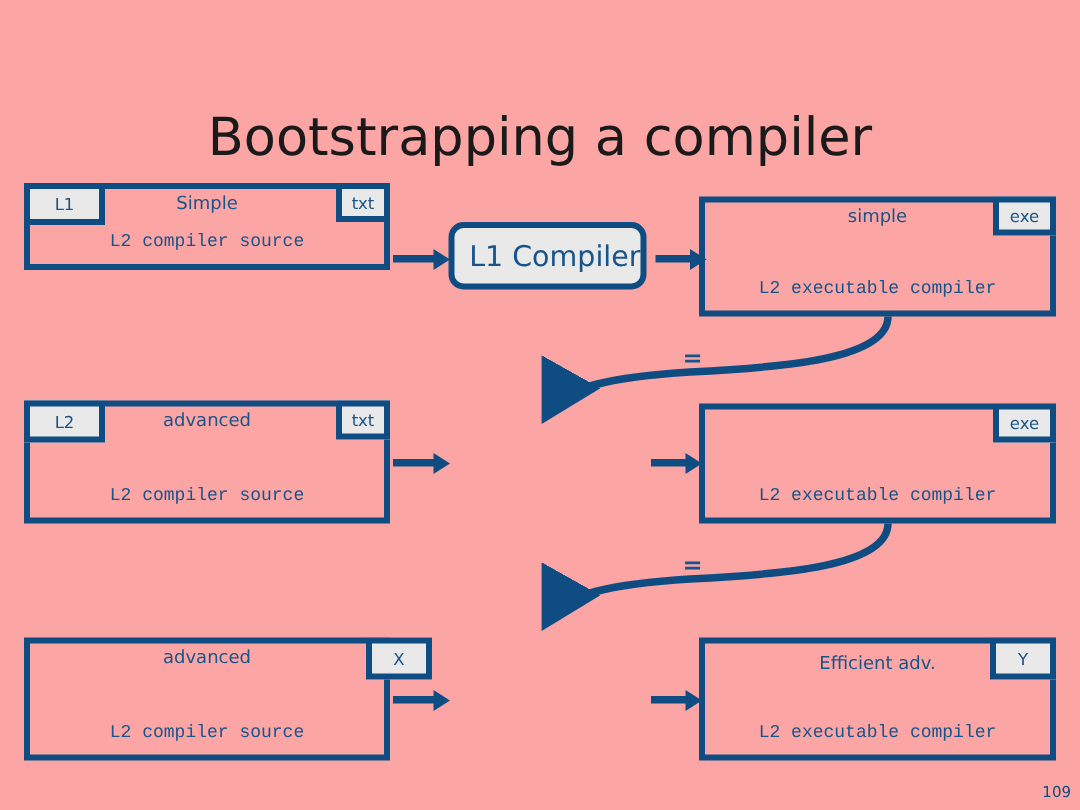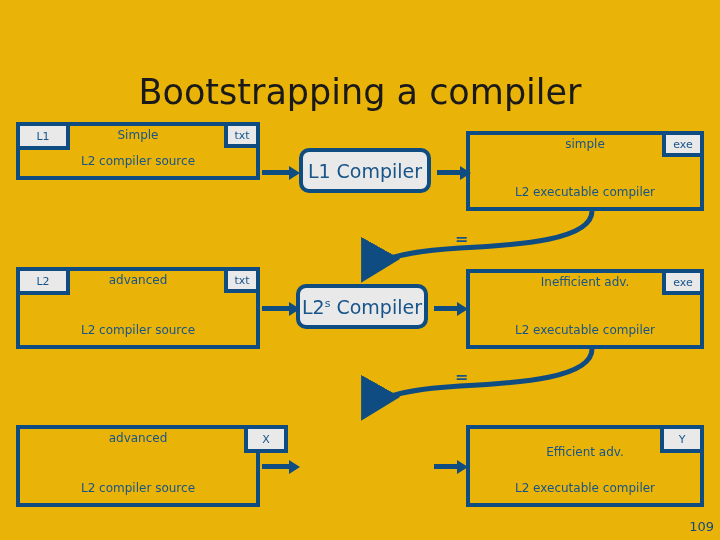--- a/index.html
+++ b/index.html
@@ -10,21 +10,21 @@
     width: 720px;
     height: 540px;
     background: #e9e9e9;
     font-family: "DejaVu Sans", sans-serif;
     overflow: hidden;
   }
   #slide {
     position: relative;
     width: 720px;
     height: 540px;
-    background: #eab308;
+    background: #fca5a5;
   }
 
   
   #slide-title {
     position: absolute;
     left: 0;
     top: 72px;
     width: 720px;
     text-align: center;
     font-size: 35px;
@@ -45,21 +45,21 @@
   .docbox .row-bottom {
     position: absolute;
     left: 0;
     width: 100%;
     text-align: center;
     color: #17548a;
     font-size: 12px;
     white-space: nowrap;
   }
   .docbox .row-top { top: -2px; }
-  .docbox .row-bottom { bottom: 4px; }
+  .docbox .row-bottom { bottom: 4px; font-family: Liberation Mono, monospace; }
 
   
   .tag {
     position: absolute;
     box-sizing: border-box;
     border: 4px solid #0f4c81;
     background: #e9e9e9;
     color: #17548a;
     font-size: 11px;
     display: flex;
@@ -73,21 +73,21 @@
 
   
   .compbox {
     position: absolute;
     box-sizing: border-box;
     border: 4px solid #0f4c81;
     border-radius: 10px;
     background: #e9e9e9;
     display: flex;
     align-items: center;
-    justify-content: center;
+    justify-content: flex-end;
     color: #17548a;
     font-size: 19px;
     white-space: nowrap;
   }
   .compbox sup {
     font-size: 11px;
     vertical-align: super;
   }
 
   
@@ -125,21 +125,21 @@
     font-size: 16px;
     font-weight: bold;
     line-height: 1;
   }
 
   
   #page-number {
     position: absolute;
     right: 6px;
     bottom: 6px;
-    font-size: 13px;
+    font-size: 10px;
     color: #0f4c81;
     font-family: "DejaVu Sans", sans-serif;
   }
 </style>
 </head>
 <body>
 
 <div id="slide">
 
   <div id="slide-title">Bootstrapping a compiler</div>
@@ -181,46 +181,42 @@
 
   <div class="docbox" style="left:16px; top:267px; width:244px; height:82px;">
     <div class="tag tl" style="width:54px; height:28px;">L2</div>
     <div class="tag tr" style="width:36px; height:26px;">txt</div>
     <div class="row-top" style="top:2px;">advanced</div>
     <div class="row-bottom" style="bottom:8px;">L2 compiler source</div>
   </div>
 
   <div class="arrow" style="left:262px; top:306px; width:28px;"></div>
 
-  <div class="compbox" style="left:296px; top:284px; width:132px; height:45px;">
-    <span><span>L2</span><sup>s</sup><span> Compiler</span></span>
-  </div>
 
   <div class="arrow" style="left:434px; top:306px; width:24px;"></div>
 
   <div class="docbox" style="left:466px; top:269px; width:238px; height:80px;">
     <div class="tag tr" style="width:42px; height:26px;">exe</div>
-    <div class="row-top" style="top:2px;">Inefficient adv.</div>
     <div class="row-bottom" style="bottom:8px;">L2 executable compiler</div>
   </div>
 
   <div class="equals" style="left:455px; top:369px;">=</div>
 
   <div class="docbox" style="left:16px; top:425px; width:244px; height:82px;">
     <div class="tag tr-out" style="width:44px; height:28px; top:-4px; right:-32px;">X</div>
     <div class="row-top" style="top:2px;">advanced</div>
     <div class="row-bottom" style="bottom:8px;">L2 compiler source</div>
   </div>
 
   <div class="arrow" style="left:262px; top:464px; width:28px;"></div>
 
 
   <div class="arrow" style="left:434px; top:464px; width:24px;"></div>
 
   <div class="docbox" style="left:466px; top:425px; width:238px; height:82px;">
     <div class="tag tr-out" style="width:44px; height:28px; top:-4px; right:-4px;">Y</div>
-    <div class="row-top" style="top:16px;">Efficient adv.</div>
+    <div class="row-top" style="top:6px;">Efficient adv.</div>
     <div class="row-bottom" style="bottom:8px;">L2 executable compiler</div>
   </div>
 
   <div id="page-number">109</div>
 
 </div>
 
 </body></html>

